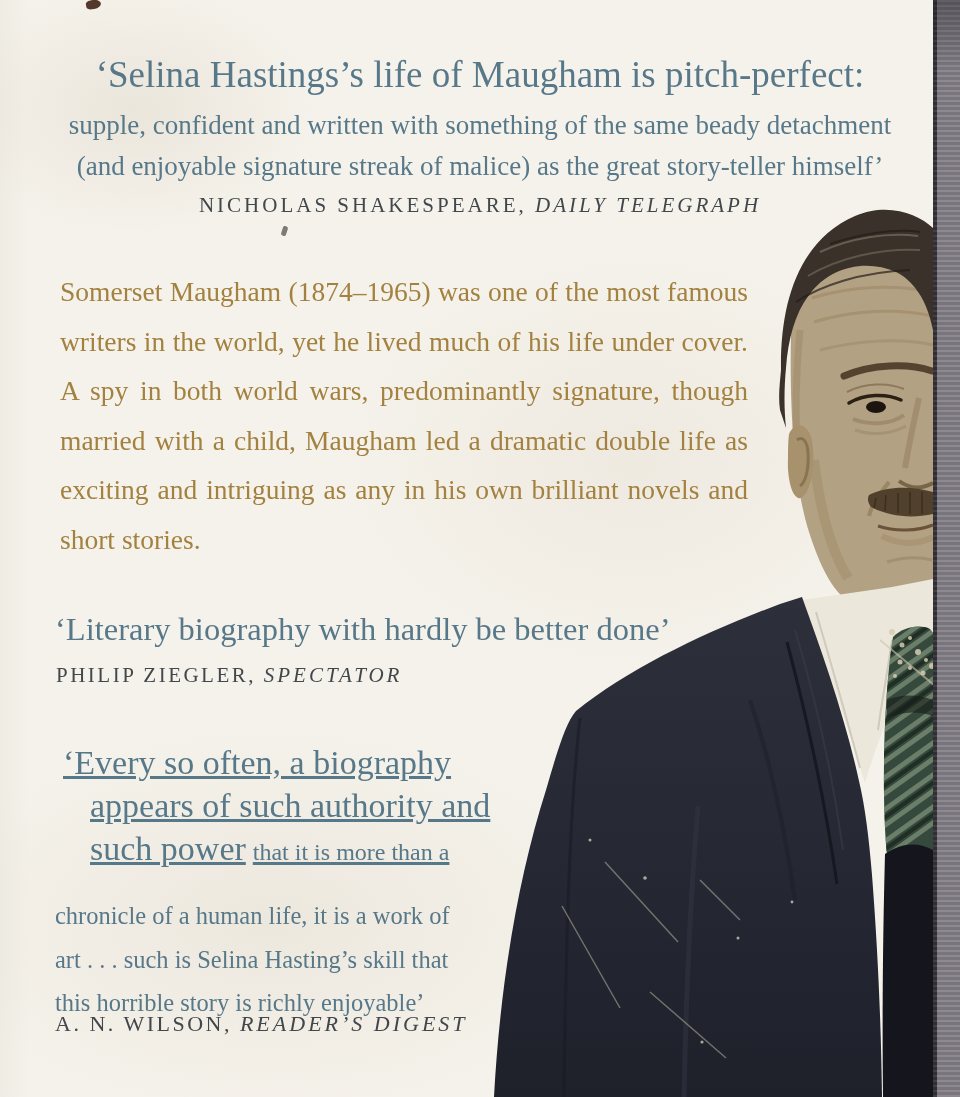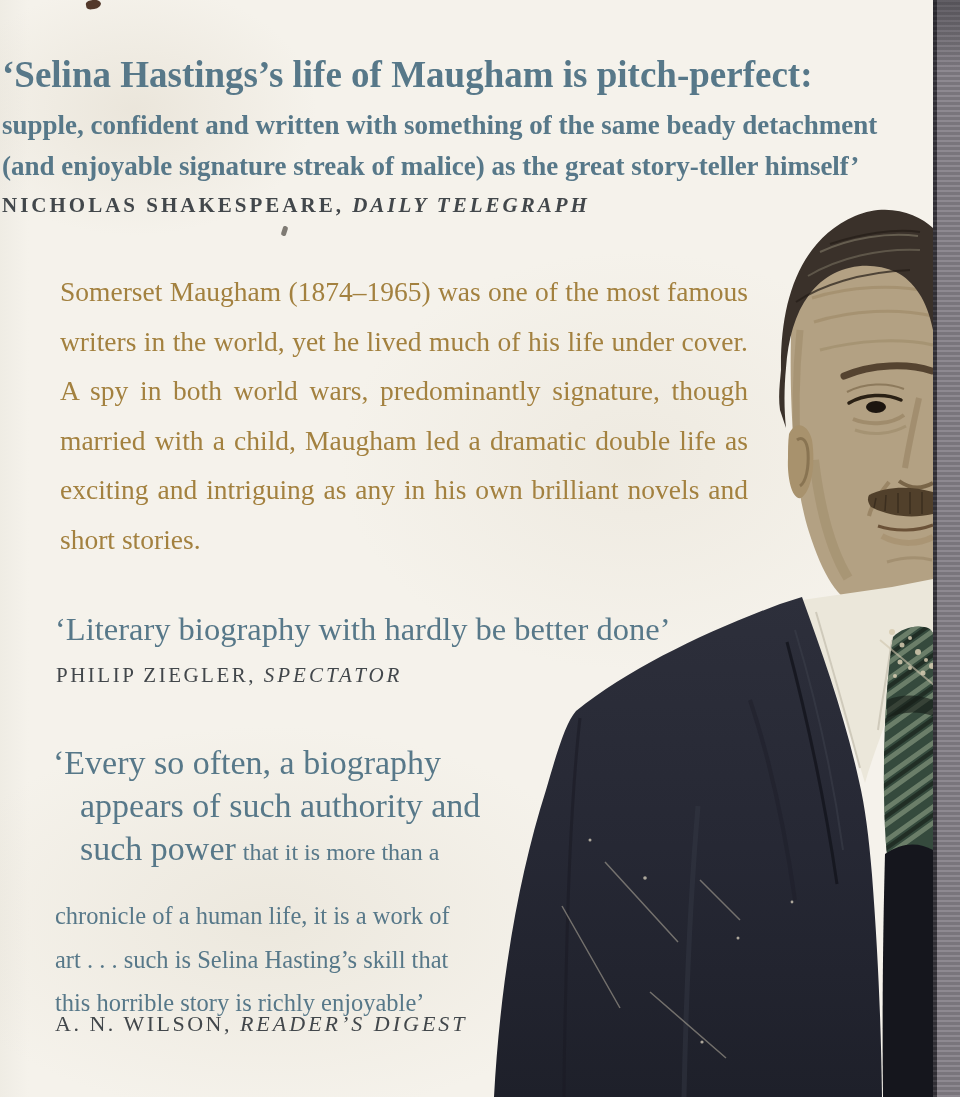--- a/index.html
+++ b/index.html
@@ -9,33 +9,33 @@
     overflow:hidden;
     font-family:"Liberation Serif","DejaVu Serif",serif;
     background:
       radial-gradient(260px 180px at 14% 10%, rgba(208,198,178,.28), transparent 70%),
       radial-gradient(420px 300px at 66% 42%, rgba(214,205,186,.22), transparent 70%),
       radial-gradient(500px 280px at 28% 84%, rgba(205,196,174,.22), transparent 70%),
       linear-gradient(90deg,#efece4 0,#f5f2eb 3%,#f5f2eb 100%);
   }
   .abs{position:absolute;}
   .blue{color:#577889;}
-  .centerband{left:2px;width:930px;font-weight:bold;}
+  .centerband{left:15px;width:930px;text-align:center;}
   .q1-head{top:53px;font-size:37px;line-height:44px;}
   .q1-line2{top:107px;font-size:27px;line-height:36px;}
   .q1-line3{top:148px;font-size:27px;line-height:36px;}
   .attr{color:#42474b;letter-spacing:3px;font-size:21px;line-height:28px;}
   .attr i{letter-spacing:3px;}
   .attr1{top:191px;}
   .synopsis{top:267px;left:60px;width:688px;color:#a3813f;font-size:27.5px;line-height:49.5px;}
   .syn-line{text-align:justify;text-align-last:justify;}
   .syn-line.last{text-align:left;text-align-last:left;}
   .q2{top:609px;left:55px;font-size:32.5px;line-height:40px;}
   .attr2{top:661px;left:56px;letter-spacing:2.5px;}
-  .q3big{top:741px;left:53px;width:480px;font-size:34px;line-height:43px;}
+  .q3big{top:741px;left:63px;width:480px;font-size:34px;line-height:43px;text-decoration:underline;}
   .q3big .indent{margin-left:27px;}
   .q3big .inline-small{font-size:24px;margin-left:7px;}
   .q3small{top:894px;left:55px;width:480px;font-size:24.5px;line-height:43.5px;}
   .attr3{top:1010px;left:55px;font-size:22px;letter-spacing:2.5px;}
   .edge-bar{
     left:933px;top:0;width:27px;height:1097px;
     background:
       linear-gradient(180deg, rgba(30,30,34,.40) 0, rgba(30,30,34,0) 70px),
       repeating-linear-gradient(180deg, rgba(255,255,255,.06) 0 2px, rgba(0,0,0,.10) 2px 5px),
       linear-gradient(90deg,#35333a 0,#35333a 4px,#87828a 4px);

